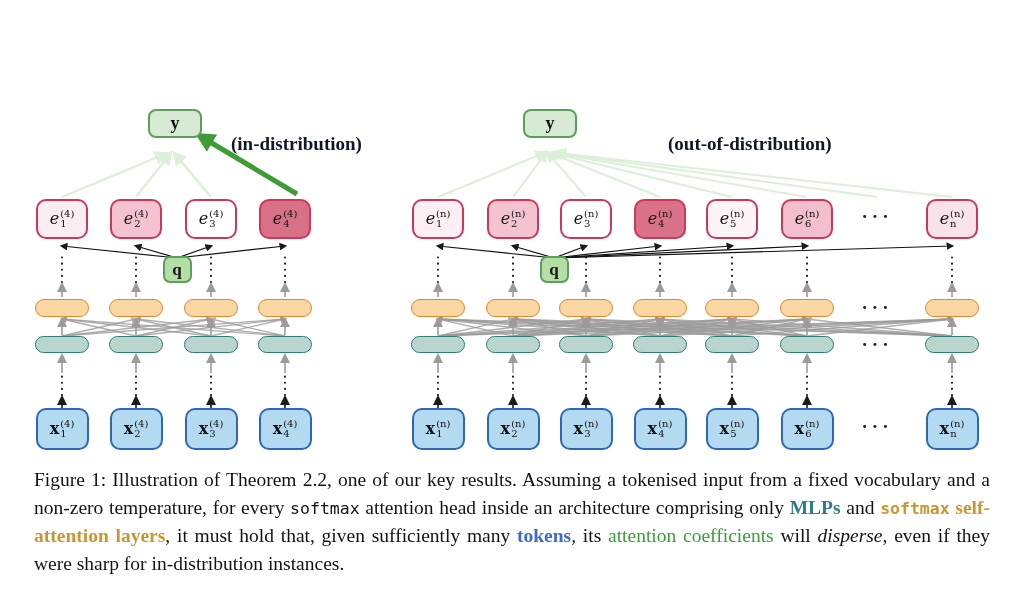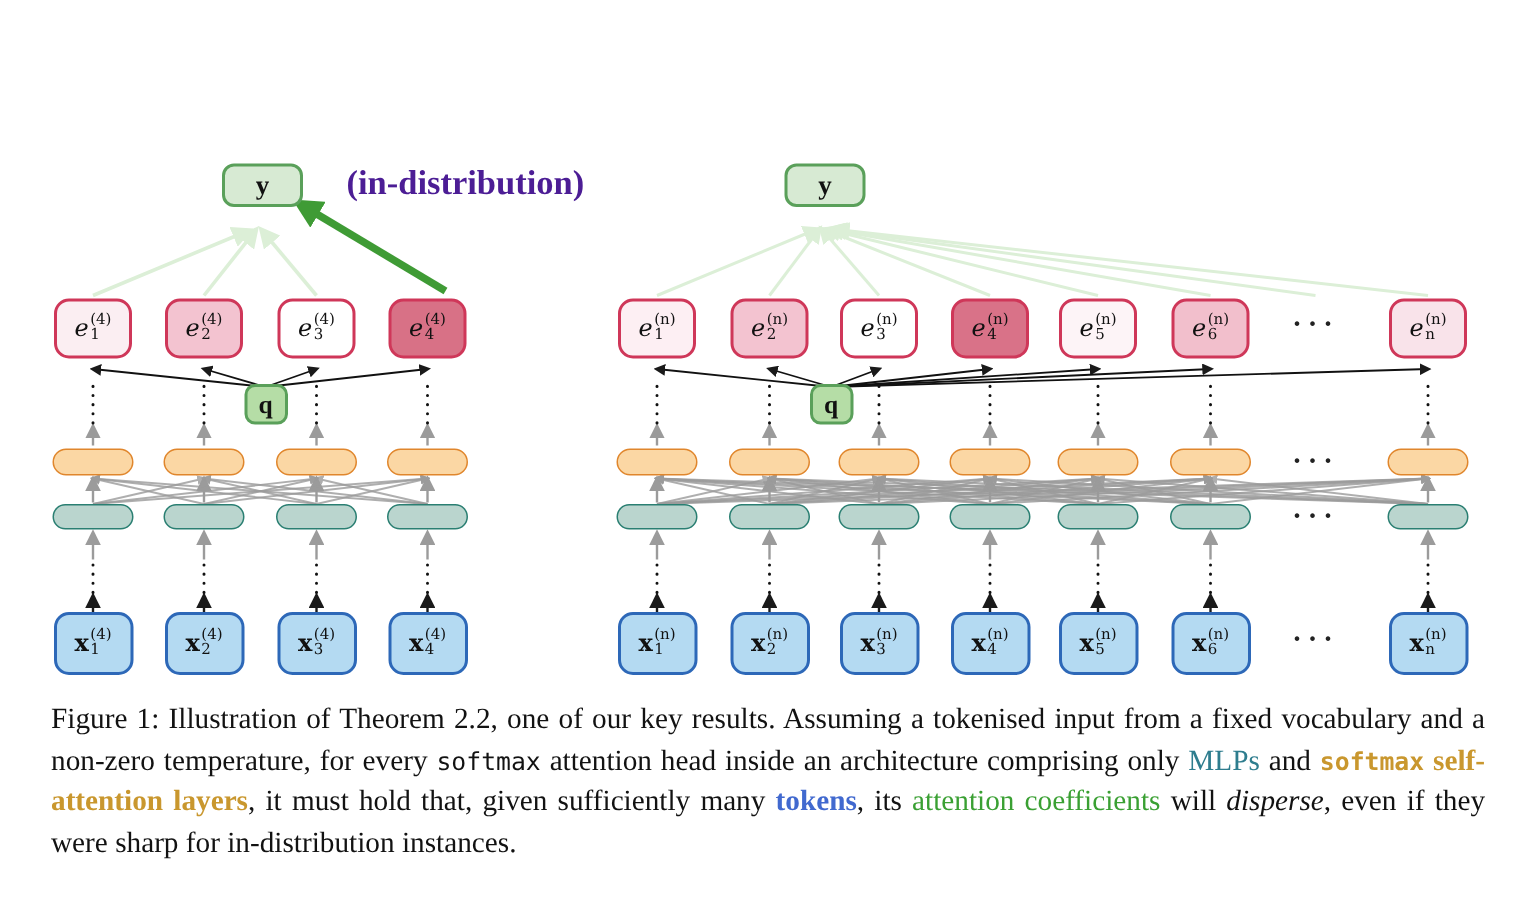--- a/index.html
+++ b/index.html
@@ -8,31 +8,31 @@
   .panel{position:absolute;}
   .panel svg{position:absolute;left:0;top:0;overflow:visible;}
   .bx{position:absolute;display:flex;align-items:center;justify-content:center;box-sizing:border-box;}
   .ebox{border-radius:10px;border:2px solid var(--e_border);}
   .ybox{border-radius:8px;border:2px solid var(--green_border);background:var(--y_fill);
         font-weight:bold;font-size:18px;}
   .qbox{border-radius:7px;border:2px solid var(--green_border);background:var(--q_fill);
         font-weight:bold;font-size:17px;}
   .pill{border-radius:10px;}
   .xbox{border-radius:10px;border:2.2px solid var(--x_border);background:var(--x_fill);}
-  .plabel{position:absolute;font-weight:bold;font-size:23px;white-space:nowrap;color:#4c1d95;}
+  .plabel{position:absolute;font-weight:bold;font-size:19px;white-space:nowrap;color:#0f172a;margin-top:24px;}
   .ell{position:absolute;font-size:19px;font-weight:bold;letter-spacing:4px;color:#222;
        transform:translate(-50%,-50%);}
   .mv{font-family:"DejaVu Serif",serif;font-style:italic;font-size:16px;line-height:16px;}
   .mvb{font-family:"DejaVu Serif",serif;font-weight:bold;font-size:16px;line-height:16px;}
   .scr{display:inline-flex;flex-direction:column;align-items:flex-start;margin-left:1px;}
   .scr .sup,.scr .sub{font-family:"DejaVu Serif",serif;font-size:10px;line-height:10px;font-style:normal;}
   .cap{position:absolute;left:34px;top:466px;width:956px;font-size:19.5px;line-height:27.5px;
        text-align:justify;color:#121212;}
   .seg-mono{font-family:"DejaVu Sans Mono",monospace;font-size:16.5px;}
-  .seg-teal{color:var(--caption_teal);font-weight:normal;}
+  .seg-teal{color:var(--caption_teal);font-weight:bold;}
   .seg-gold-mono{color:var(--caption_gold);font-family:"DejaVu Sans Mono",monospace;font-weight:bold;font-size:16.5px;}
   .seg-gold{color:var(--caption_gold);font-weight:bold;}
   .seg-blue{color:var(--caption_blue);font-weight:bold;}
   .seg-green{color:var(--caption_green);font-weight:normal;}
   .seg-italic{font-style:italic;}
   .seg-normal{}
 </style>
 </head>
 <body>
 
@@ -289,20 +289,21 @@
         <line x1="181" y1="102" x2="143" y2="58" stroke="#dcefd7" stroke-width="2" marker-end="url(#mf1)"></line>
         <line x1="255" y1="102" x2="145" y2="58" stroke="#dcefd7" stroke-width="2" marker-end="url(#mf1)"></line>
         <line x1="327" y1="102" x2="147" y2="58" stroke="#dcefd7" stroke-width="2" marker-end="url(#mf1)"></line>
         <line x1="402" y1="102" x2="149" y2="58" stroke="#dcefd7" stroke-width="2" marker-end="url(#mf1)"></line>
         <line x1="472" y1="102" x2="151" y2="58" stroke="#dcefd7" stroke-width="2" marker-end="url(#mf1)"></line>
         <line x1="547" y1="102" x2="153" y2="58" stroke="#dcefd7" stroke-width="2" marker-end="url(#mf1)"></line>
       </svg>
       <div class="bx ybox" style="left: 118px; top: 14px; width: 54px; height: 29px;">
         <span>y</span>
       </div>
+      <div class="plabel" style="left: 263px; top: 14px;">(out-of-distribution)</div>
       <div class="bx qbox" style="left: 134.5px; top: 161px; width: 29px; height: 27px;">
         <span>q</span>
       </div>
       <div class="bx ebox" style="left: 7px; top: 104px; width: 52px; height: 40px; background: rgb(253, 239, 243); border-color: rgb(207, 55, 89);">
         <span class="mv">e</span>
         <span class="scr">
           <span class="sup">(n)</span>
           <span class="sub">1</span>
         </span>
       </div>

